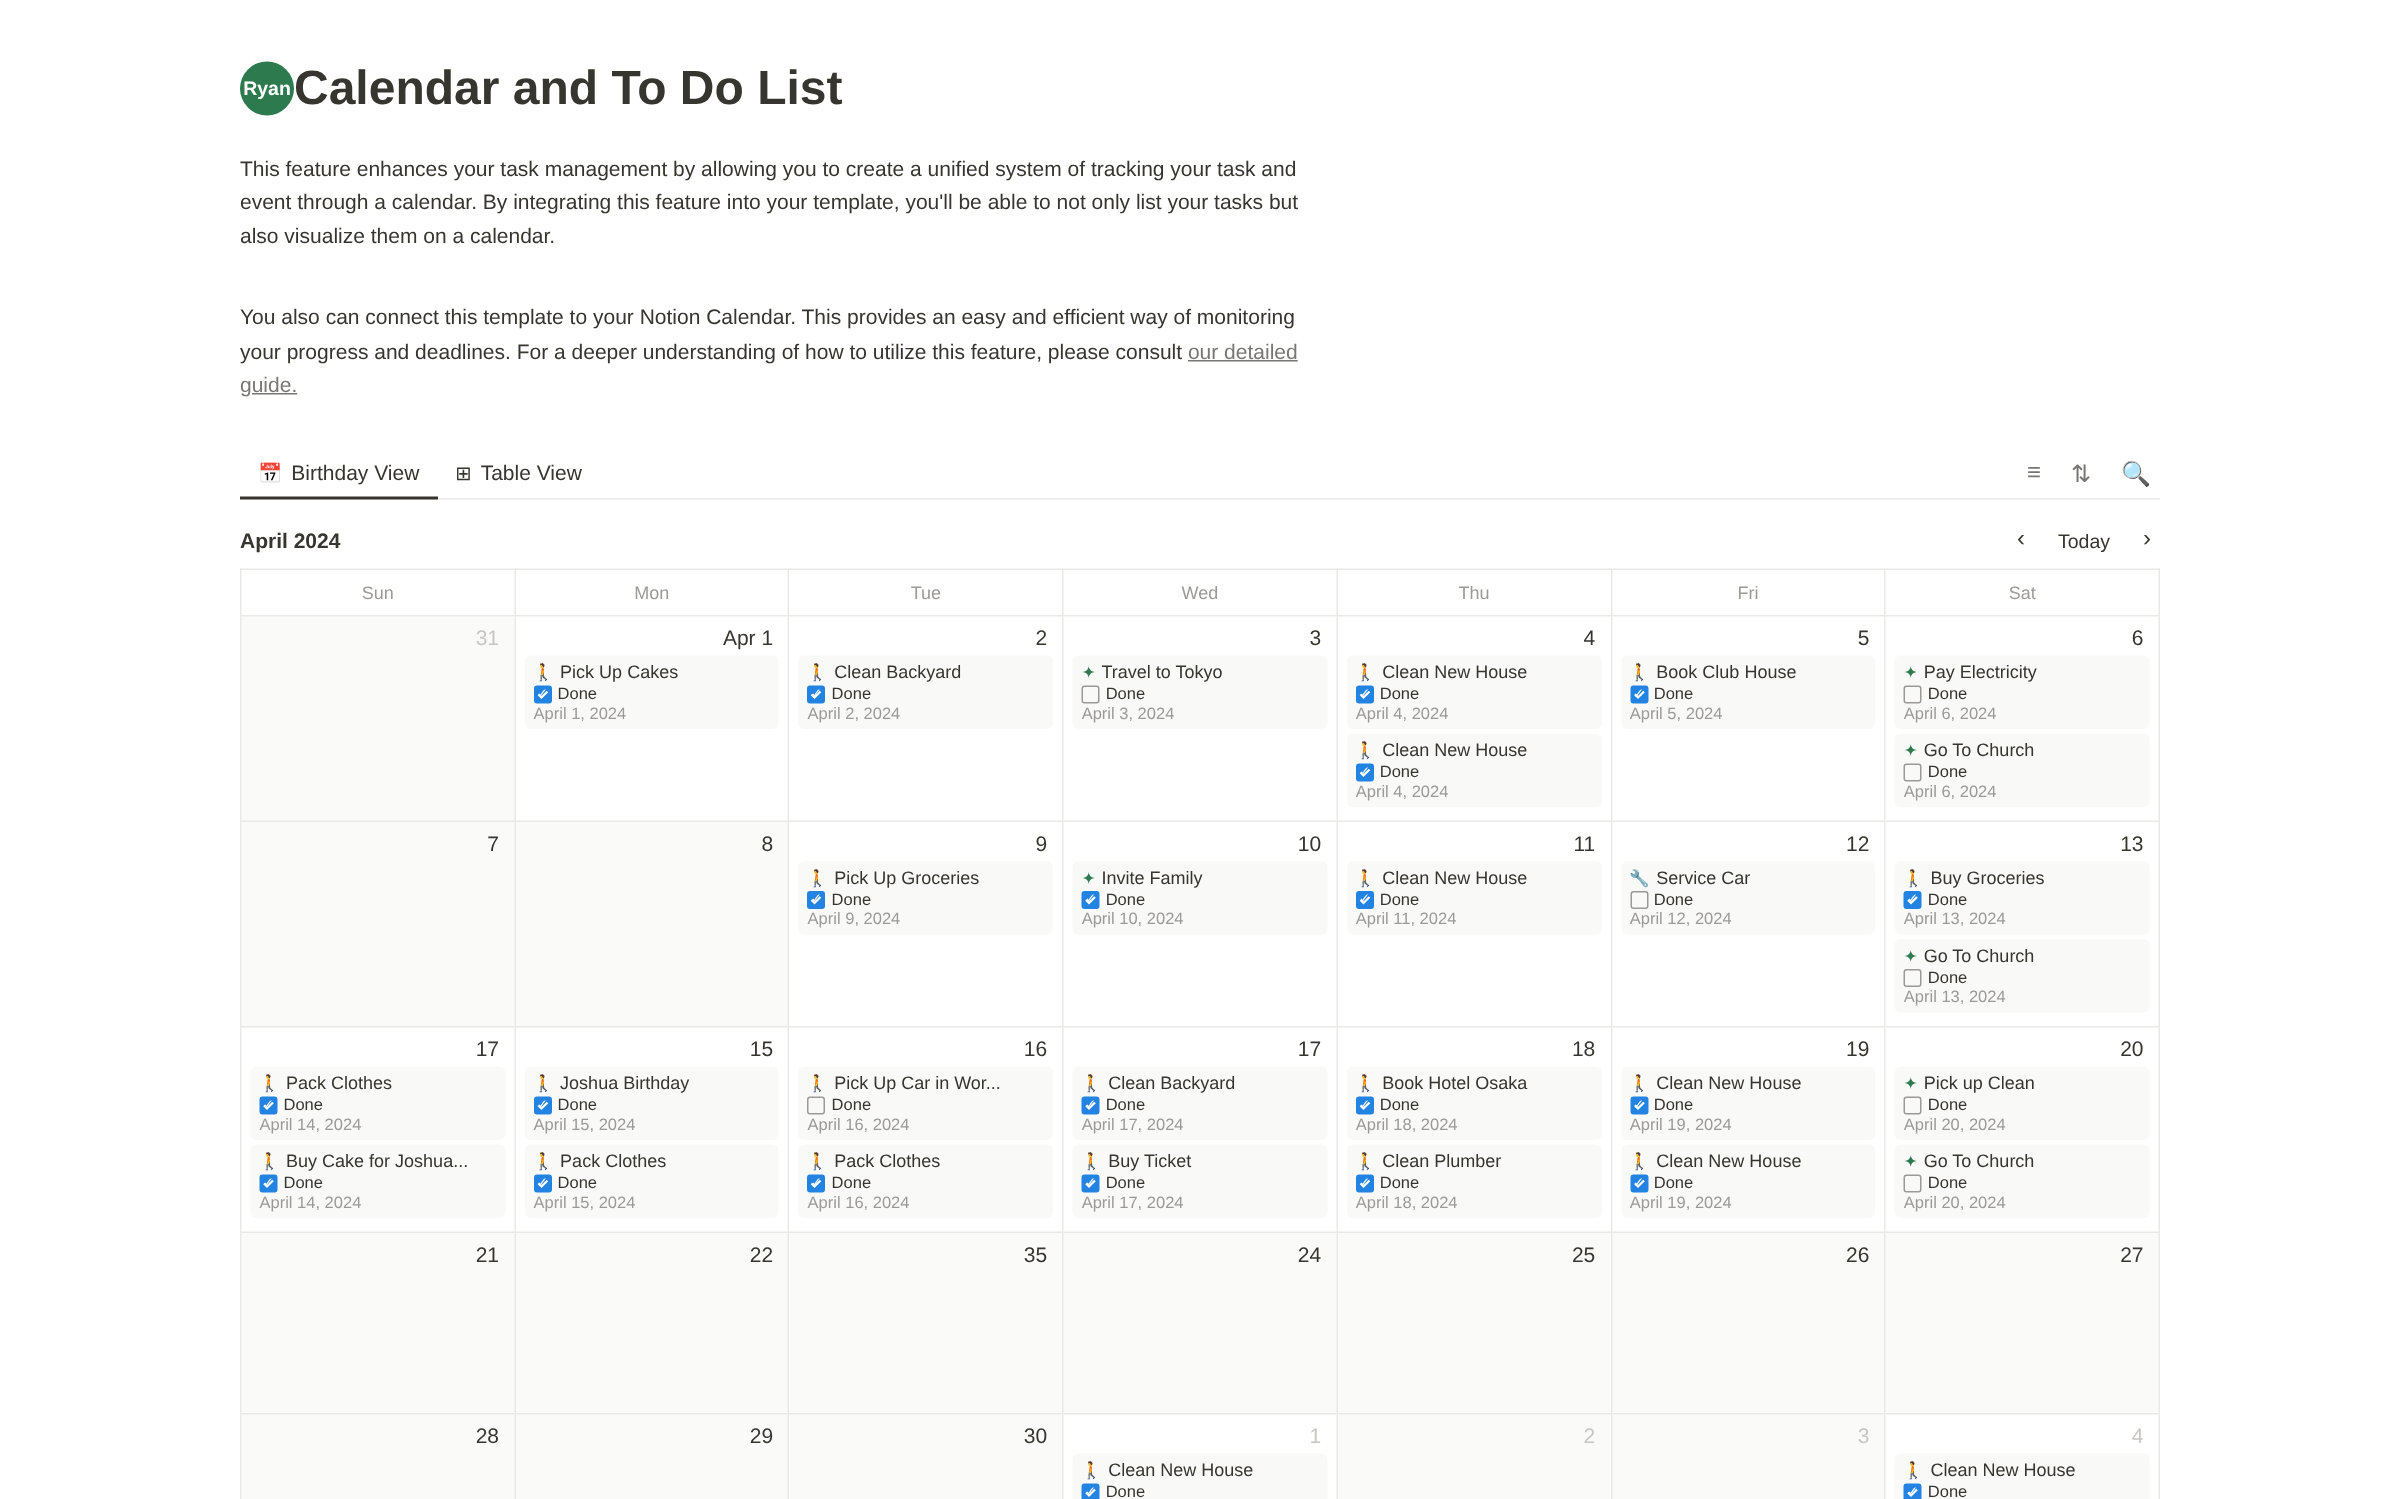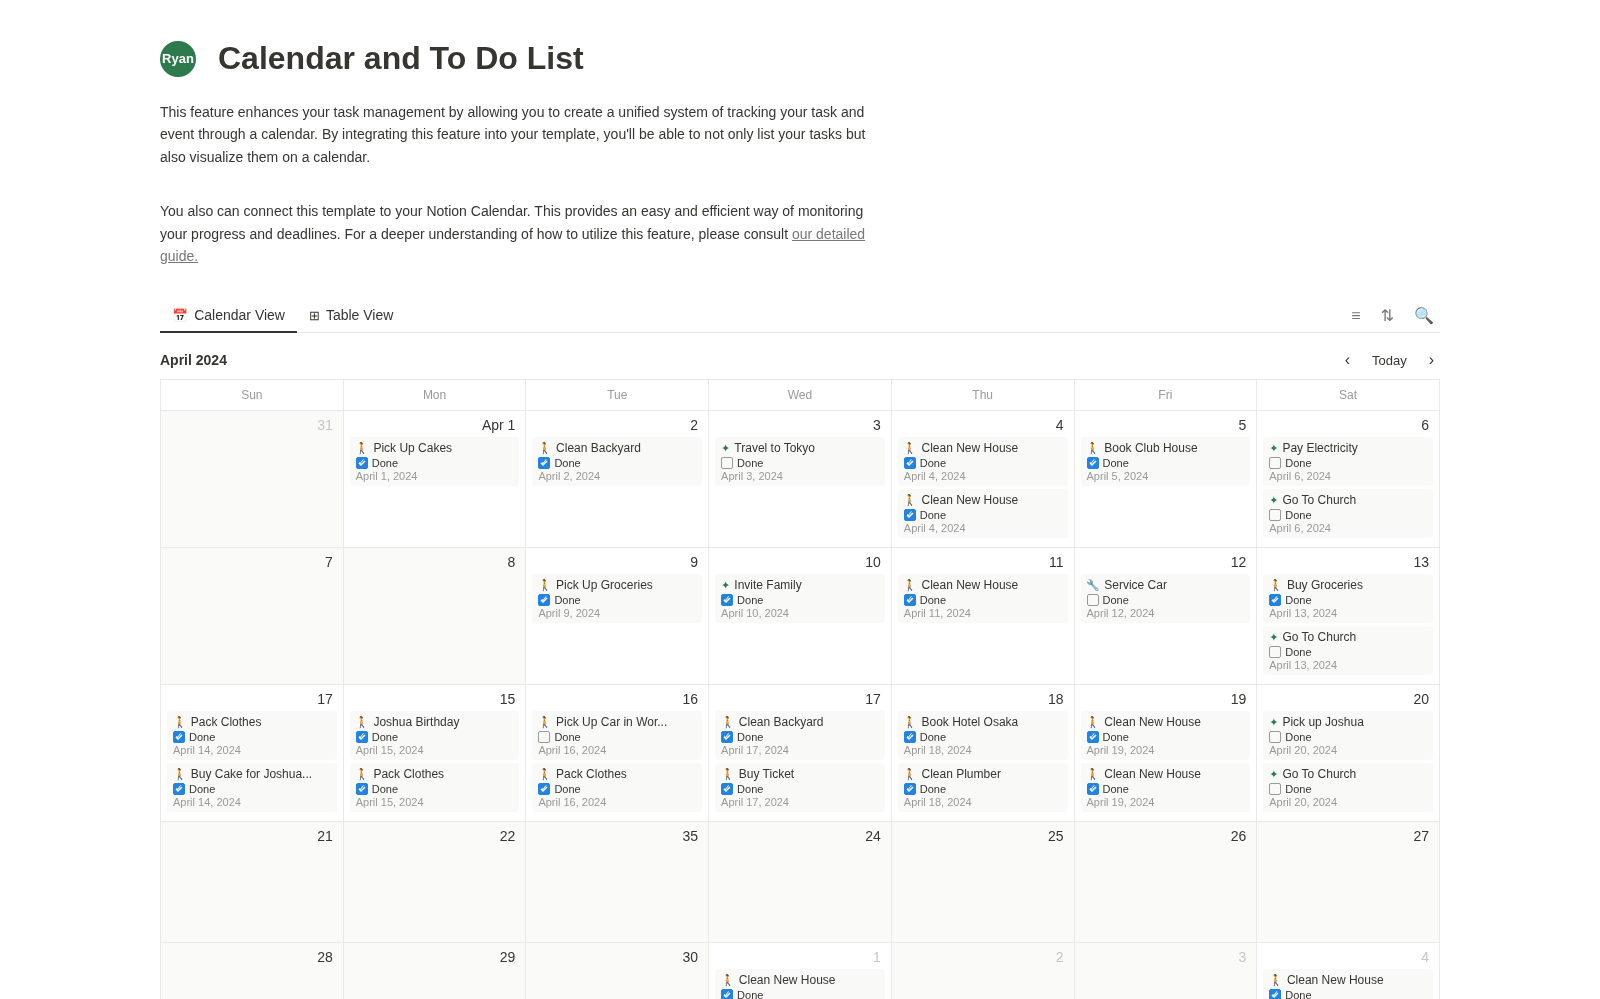--- a/index.html
+++ b/index.html
@@ -1,18 +1,18 @@
 <!DOCTYPE html>
 <html><head>
   <meta charset="utf-8">
   <style>
     * { box-sizing: border-box; margin: 0; padding: 0; }
     body { font-family: -apple-system, BlinkMacSystemFont, 'Segoe UI', sans-serif; background: #fff; color: #37352f; font-size: 14px; }
     .page { max-width: 1400px; margin: 0 auto; padding: 40px 60px; }
-    .header { display: flex; align-items: center; gap: 22px; margin-bottom: 24px; }
+    .header { display: flex; align-items: center; gap: 0; margin-bottom: 24px; }
     .logo { width: 36px; height: 36px; border-radius: 50%; background: #2d7a4f; display: flex; align-items: center; justify-content: center; color: white; font-size: 13px; font-weight: bold; }
     .title { font-size: 32px; font-weight: 700; color: #37352f; }
     .description { color: #37352f; line-height: 1.6; max-width: 720px; margin-bottom: 16px; font-size: 14px; }
     .description a { color: #787774; text-decoration: underline; }
     .tabs-bar { display: flex; align-items: center; border-bottom: 1px solid #e9e9e7; margin-bottom: 0; margin-top: 32px; position: relative; }
     .tab { display: flex; align-items: center; gap: 6px; padding: 8px 12px; font-size: 14px; cursor: pointer; color: #37352f; border-bottom: 2px solid transparent; margin-bottom: -1px; }
     .tab.active { border-bottom: 2px solid #37352f; }
     .tab-icon { font-size: 13px; }
     .toolbar-right { margin-left: auto; display: flex; gap: 8px; align-items: center; }
     .toolbar-btn { background: none; border: none; cursor: pointer; color: #787774; font-size: 16px; padding: 4px 6px; }
@@ -51,21 +51,21 @@
   <p class="description">This feature enhances your task management by allowing you to create a unified system of tracking your task and event through a calendar. By integrating this feature into your template, you'll be able to not only list your tasks but also visualize them on a calendar.</p>
   <br>
   <p class="description">
     <span>You also can connect this template to your Notion Calendar. This provides an easy and efficient way of monitoring your progress and deadlines. For a deeper understanding of how to utilize this feature, please consult</span>
     <a href="#">our detailed guide.</a>
   </p>
 
   <div class="tabs-bar">
     <div class="tab active">
       <span class="tab-icon">📅</span>
-      <span>Calendar View</span>
+      <span>Birthday View</span>
     </div>
     <div class="tab">
       <span class="tab-icon">⊞</span>
       <span>Table View</span>
     </div>
     <div class="toolbar-right">
       <button class="toolbar-btn">≡</button>
       <button class="toolbar-btn">⇅</button>
       <button class="toolbar-btn">🔍</button>
     </div>
@@ -563,21 +563,21 @@
     <div class="task-date">April 19, 2024</div>
   </div>
             </div>
           </td>
           <td>
             <div class="day-cell">
               <div class="day-number has-date">20</div>
               <div class="task-item">
     <div class="task-name">
       <span style="color:#2d7a4f;font-size:11px;">✦</span>
-      <span>Pick up Joshua</span>
+      <span>Pick up Clean</span>
     </div>
     <div class="task-row">
       <span class="checkbox"></span>
       <span style="font-size:11px;">Done</span>
     </div>
     <div class="task-date">April 20, 2024</div>
   </div>
               <div class="task-item">
     <div class="task-name">
       <span style="color:#2d7a4f;font-size:11px;">✦</span>

